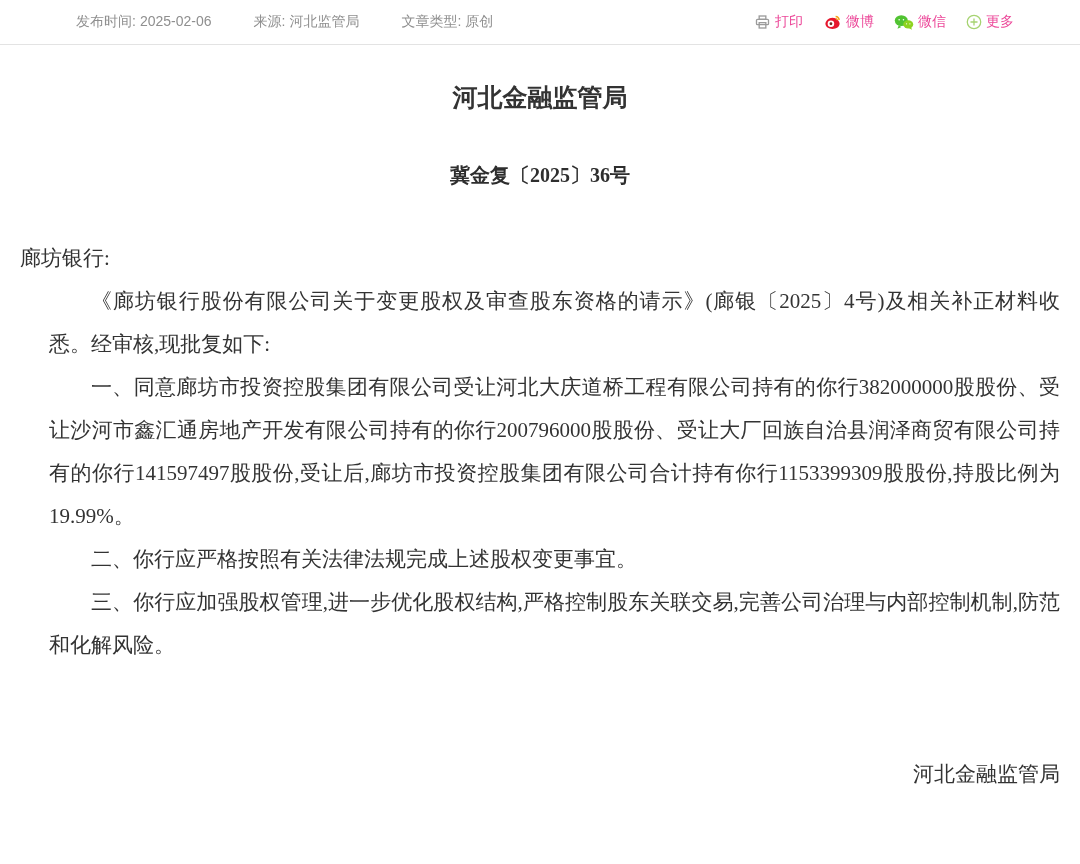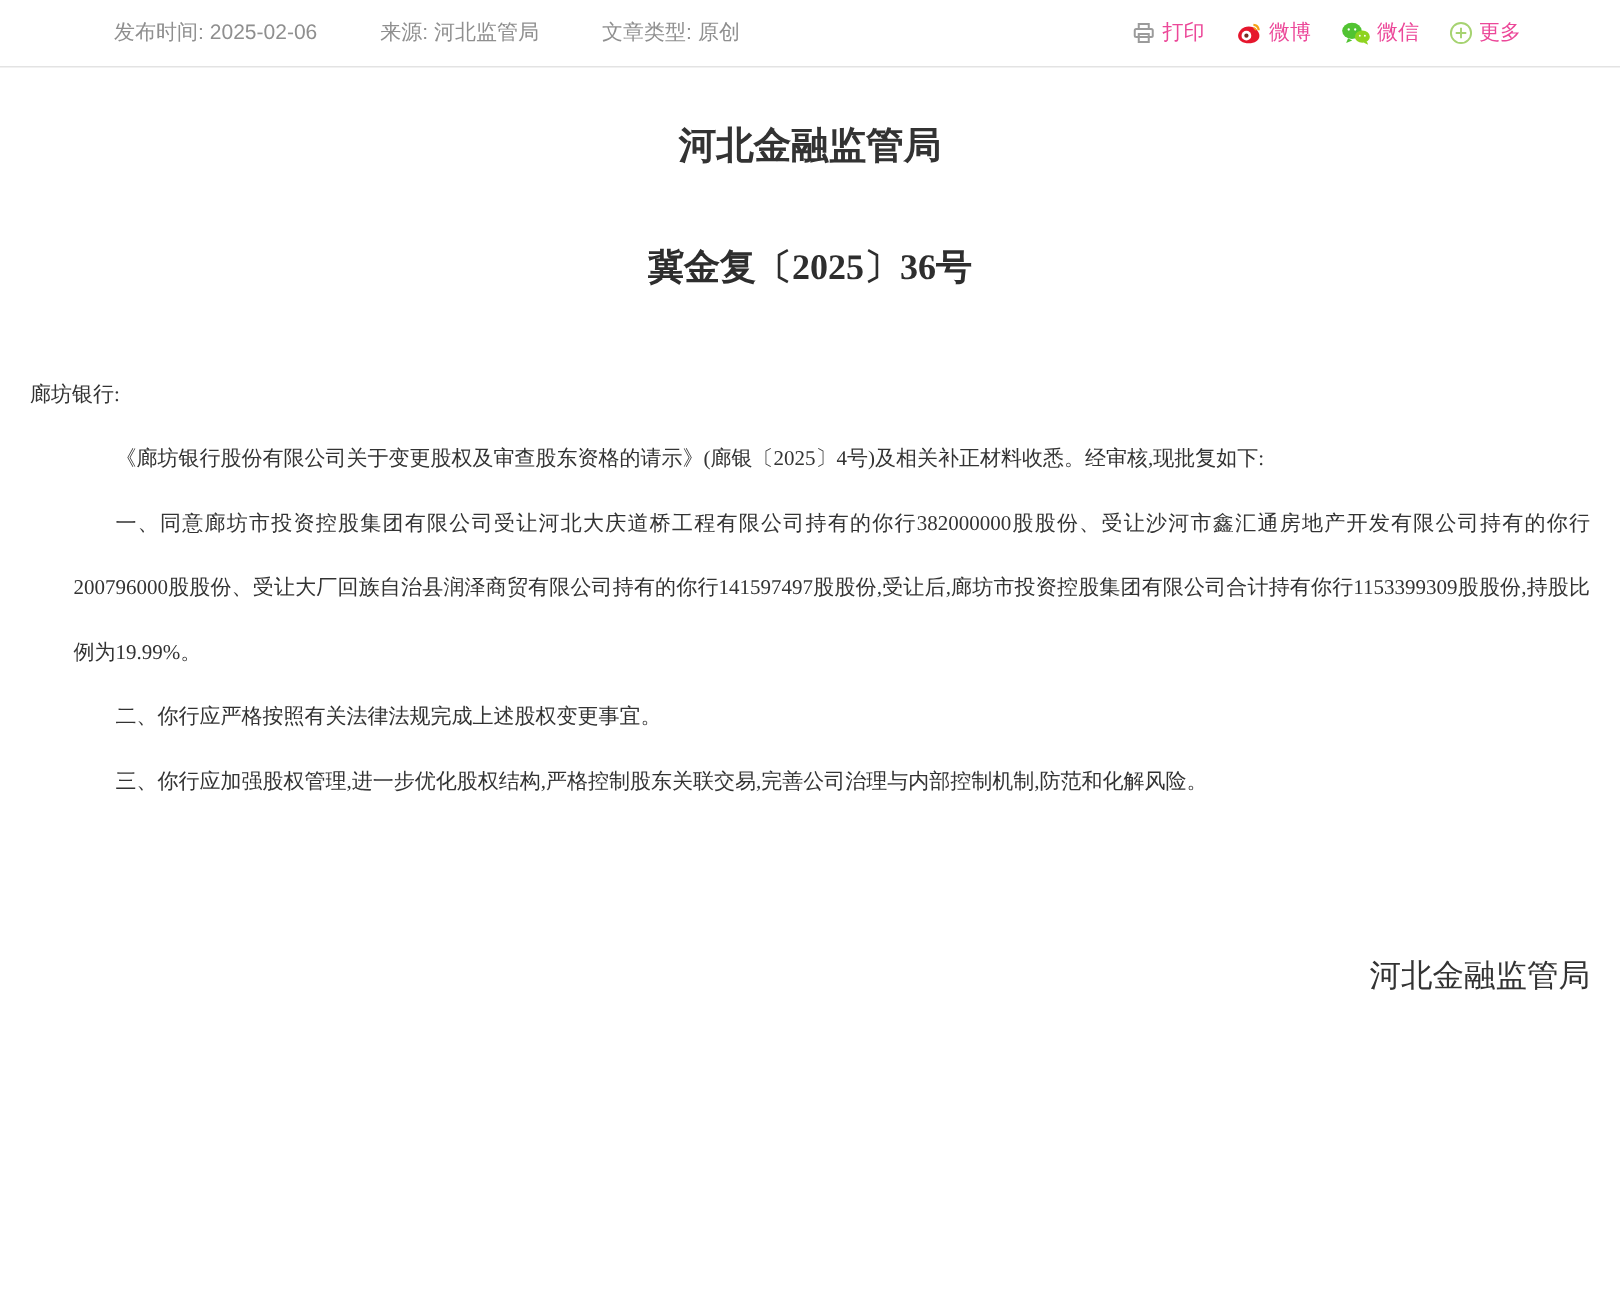--- a/index.html
+++ b/index.html
@@ -38,28 +38,28 @@
     text-align: center;
     font-weight: bold;
     font-size: 25px;
     line-height: 39px;
     margin-top: 33px;
     color: #333;
   }
   .doc-number {
     text-align: center;
     font-family: "Liberation Serif", serif;
-    font-size: 24px;
+    font-size: 20px;
     font-weight: 600;
     margin-top: 45px;
     color: #2e2e2e;
   }
   .doc-body {
     font-family: "Liberation Serif", serif;
-    font-size: 14px;
+    font-size: 21px;
     line-height: 43px;
     text-align: justify;
     margin-top: 48px;
     color: #333;
   }
   .doc-body p { margin: 0; }
   .doc-body p.indent { text-indent: 2em; margin-left: 29px; }
   .signature {
     font-family: "Liberation Serif", serif;
     font-size: 21px;

